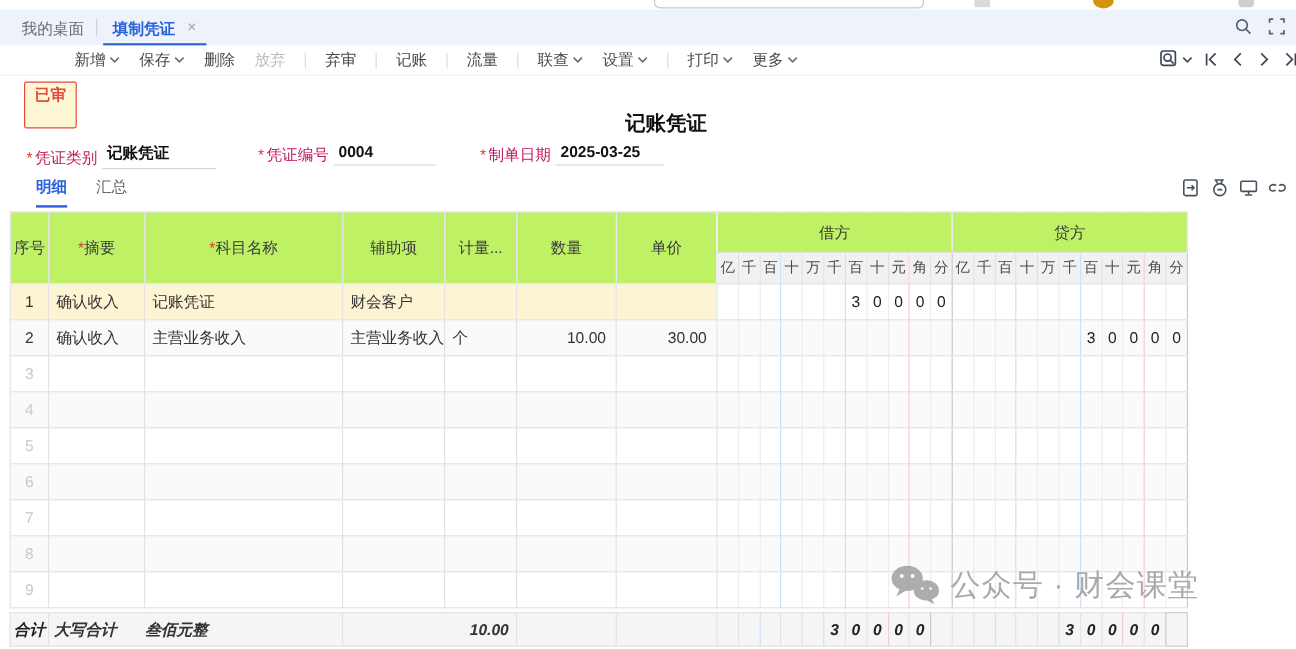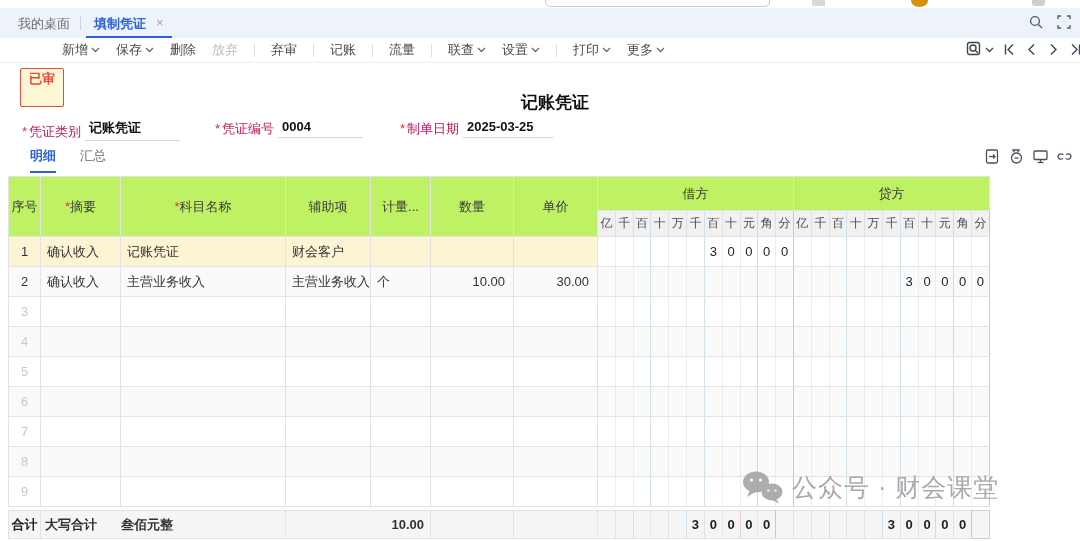--- a/index.html
+++ b/index.html
@@ -78,21 +78,21 @@
   .ry  { border-right:1px solid #f0cfcf !important; }
   .secend { border-right:1px solid #c9c9c9 !important; }
   .firstdg { border-left:1px solid #c9c9c9 !important; }
   tr.even td { background:#fafafa; }
   td.hl { background:#fcf4d3 !important; }
   table.grid { border:1px solid #cfcfcf; }
 
   
   .totalwrap { position:absolute; top:510px; left:8px; }
   table.total { border:1px solid #cfcfcf; background:#f5f5f5; }
-  table.total td { height:28px; border-color:#e3e3e3; background:#f5f5f5; }
+  table.total td { height:28px; border-color:#e3e3e3; background:#f5f5f5;font-style:italic; }
   .t-label { text-align:center; font-weight:bold; color:#222; }
   .t-words { padding-left:4px; }
   .t-words .wl { font-weight:bold; margin-right:24px; }
   .t-words .wv { font-weight:bold; }
   .t-qty { text-align:right; padding-right:6px; font-weight:bold; }
   table.total td.dg { font-weight:bold; }
 
   
   .watermark { position:absolute; top:470px; left:742px; display:flex; align-items:center; gap:8px;
                z-index:9; pointer-events:none; }

